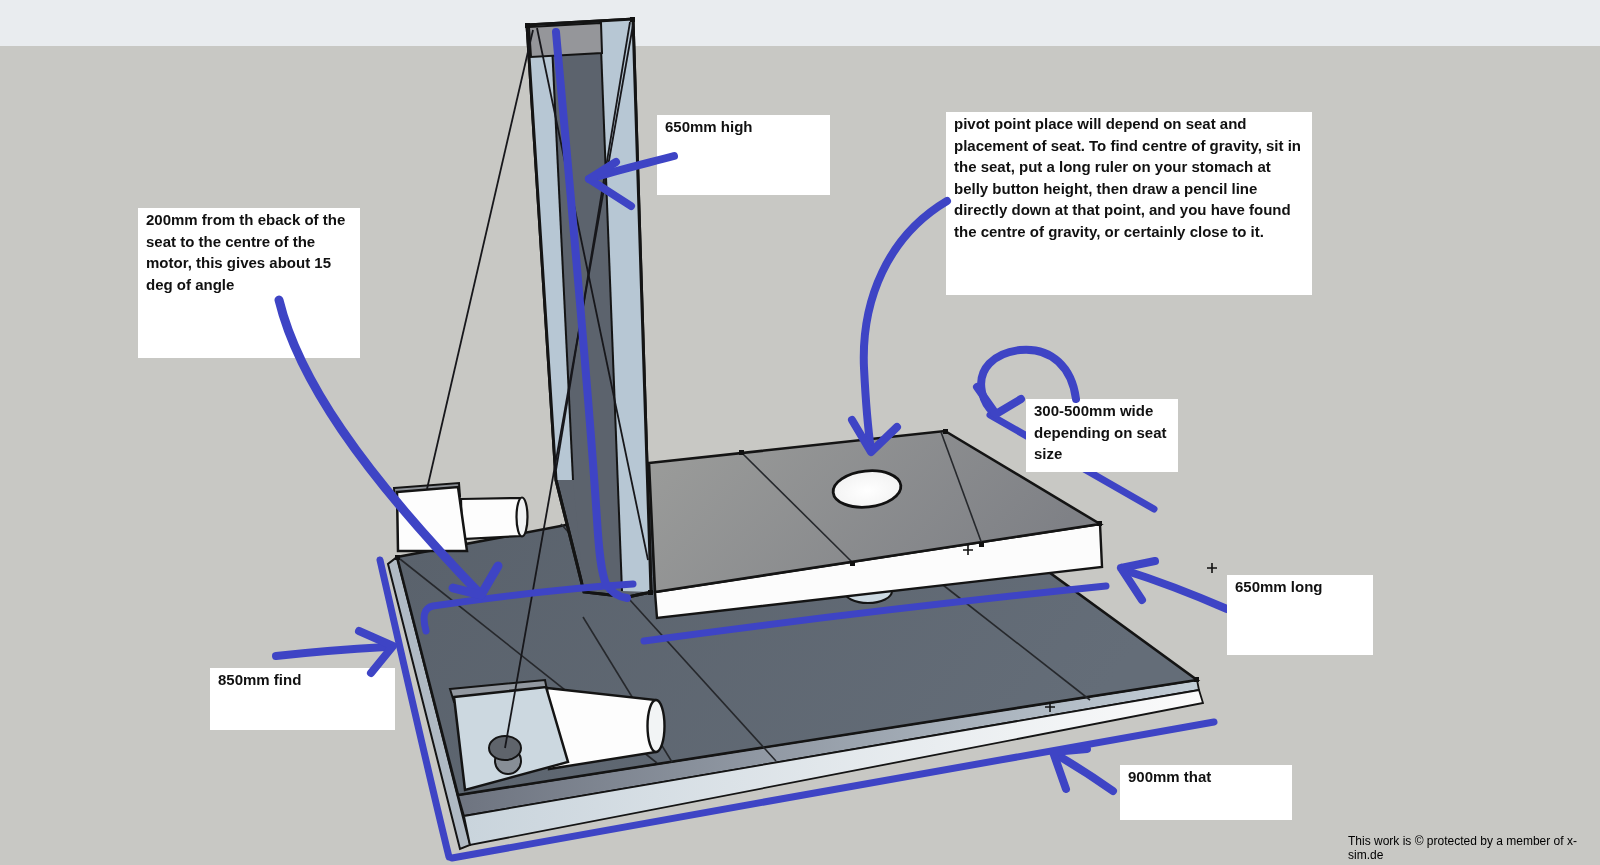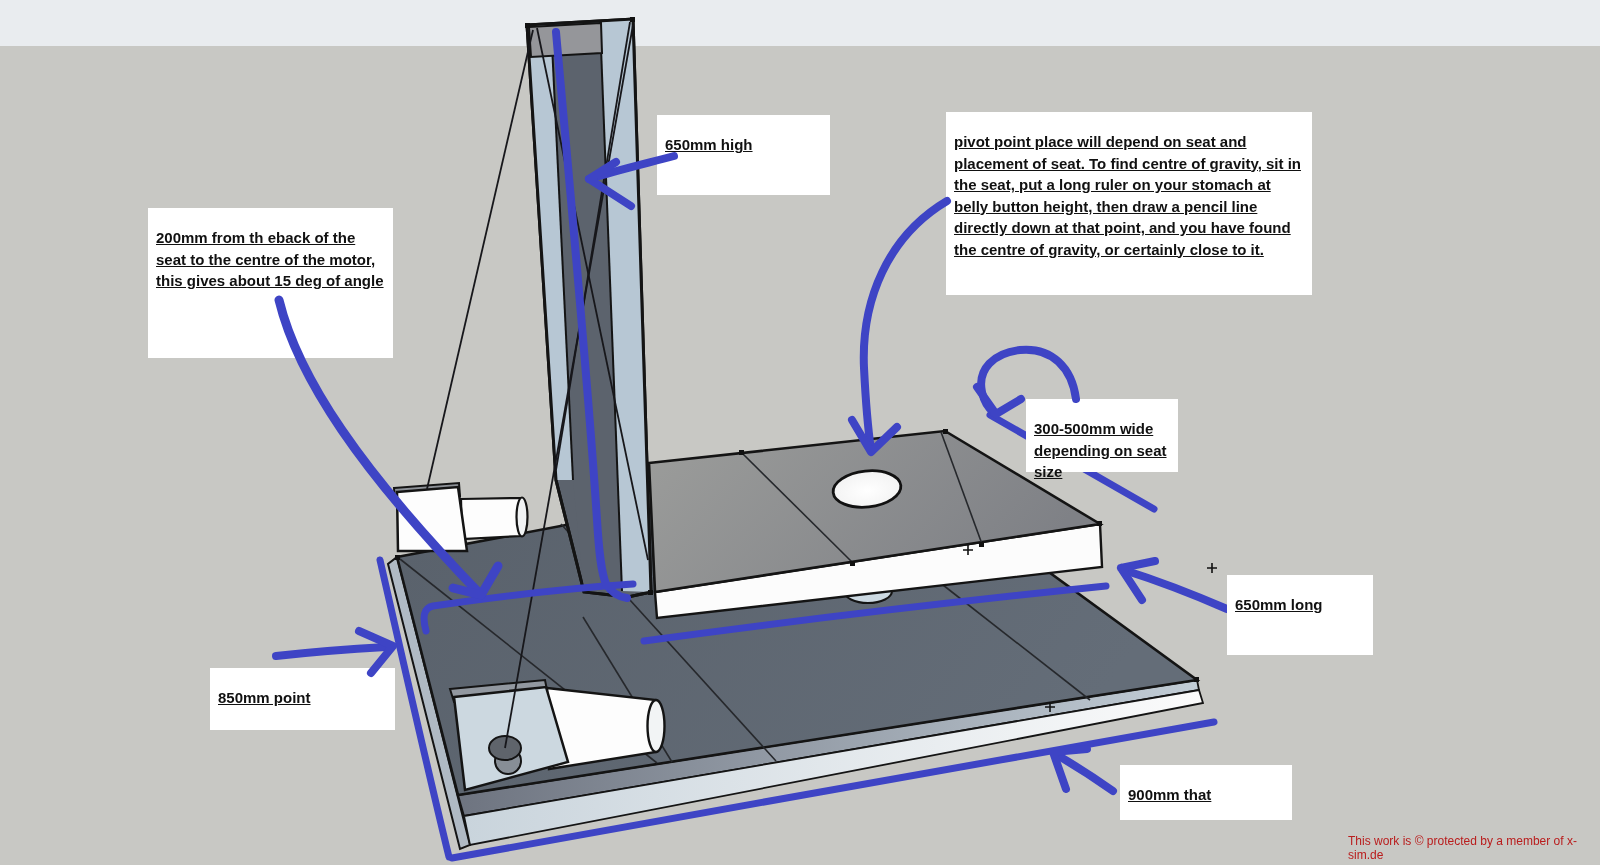--- a/index.html
+++ b/index.html
@@ -7,24 +7,24 @@
     position:relative;width:1600px;height:865px;overflow:hidden;
     background:#c8c8c4;
     font-family:"Liberation Sans",sans-serif;
   }
   .topband{position:absolute;left:0;top:0;width:1600px;height:46px;background:#e9ecef;}
   svg{position:absolute;left:0;top:0;}
   #overlay{pointer-events:none;}
   .label{
     position:absolute;background:#ffffff;color:#111111;
     font:700 15px/21.5px "Liberation Sans",sans-serif;
-    padding:19px 8px;box-sizing:border-box;white-space:normal;text-decoration:underline;
+    padding:1px 8px;box-sizing:border-box;white-space:normal;
   }
   .wm{
-    position:absolute;color:#b91c1c;
+    position:absolute;color:#000000;
     font:400 12px "Liberation Sans",sans-serif;
   }
 </style>
 </head>
 <body>
 
 <div id="stage">
 
   <div class="topband"></div>
 
@@ -142,27 +142,27 @@
       <path stroke-width="7" d="M380,560 C402,656 426,763 449,857"></path>
       <path stroke-width="7" d="M452,858 C705,812 962,767 1214,722"></path>
       <path stroke-width="7" d="M990,415 L1154,509"></path>
     </g>
   </svg>
 
   <div class="label" style="left:657px;top:115px;width:173px;height:80px">650mm high</div>
 
   <div class="label" style="left:946px;top:112px;width:366px;height:183px">pivot point place will depend on seat and placement of seat. To find centre of gravity, sit in the seat, put a long ruler on your stomach at belly button height, then draw a pencil line directly down at that point, and you have found the centre of gravity, or certainly close to it.</div>
 
-  <div class="label" style="left:148px;top:208px;width:245px;height:150px">200mm from th eback of the seat to the centre of the motor, this gives about 15 deg of angle</div>
+  <div class="label" style="left:138px;top:208px;width:222px;height:150px">200mm from th eback of the seat to the centre of the motor, this gives about 15 deg of angle</div>
 
   <div class="label" style="left:1026px;top:399px;width:152px;height:73px">300-500mm wide depending on seat size</div>
 
   <div class="label" style="left:1227px;top:575px;width:146px;height:80px">650mm long</div>
 
-  <div class="label" style="left:210px;top:668px;width:185px;height:62px">850mm point</div>
+  <div class="label" style="left:210px;top:668px;width:185px;height:62px">850mm find</div>
 
   <div class="label" style="left:1120px;top:765px;width:172px;height:55px">900mm that</div>
 
   <div class="wm" style="left:1348px;top:834px">This work is © protected by a member of x-sim.de</div>
 
   <svg id="overlay" width="1600" height="865" viewBox="0 0 1600 865">
     <g stroke="#3e44c5" fill="none" stroke-linecap="round" stroke-linejoin="round">
       <path stroke-width="8" d="M556,32 C570,190 588,380 597,520 C599,552 601,572 606,584 C611,592 619,597 627,598"></path>
       <g stroke-width="8">
         <path d="M674,156 C648,163 618,170 589,179"></path>

